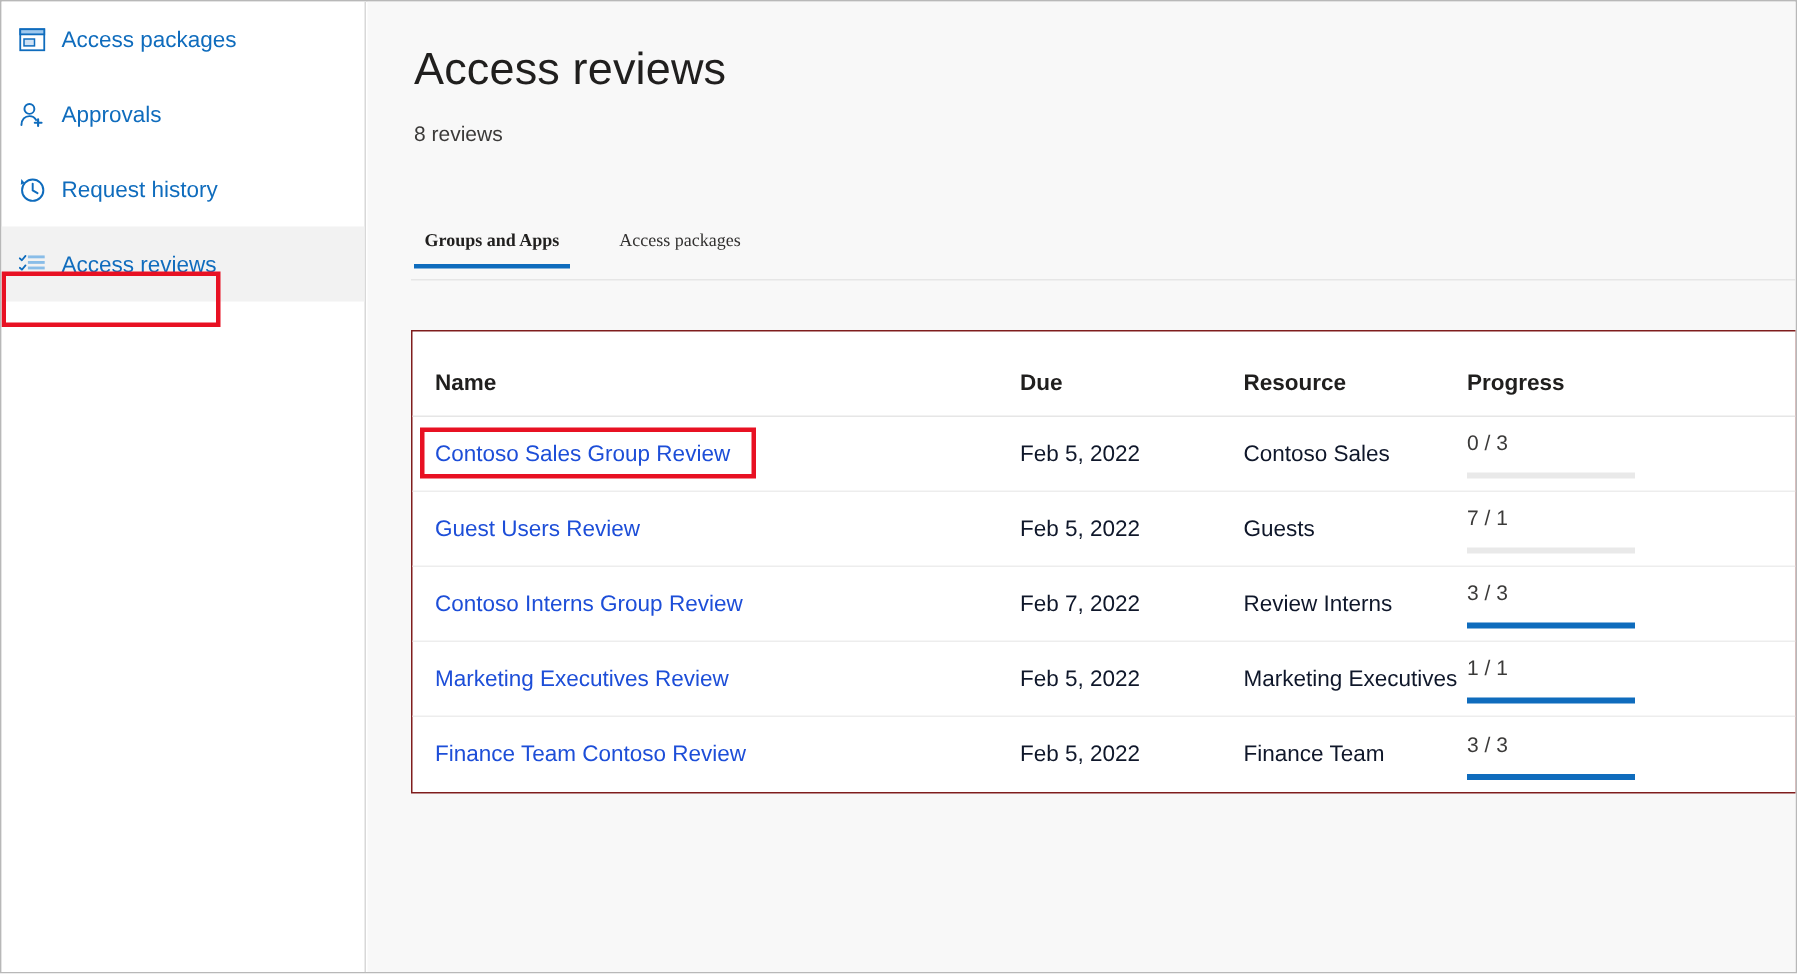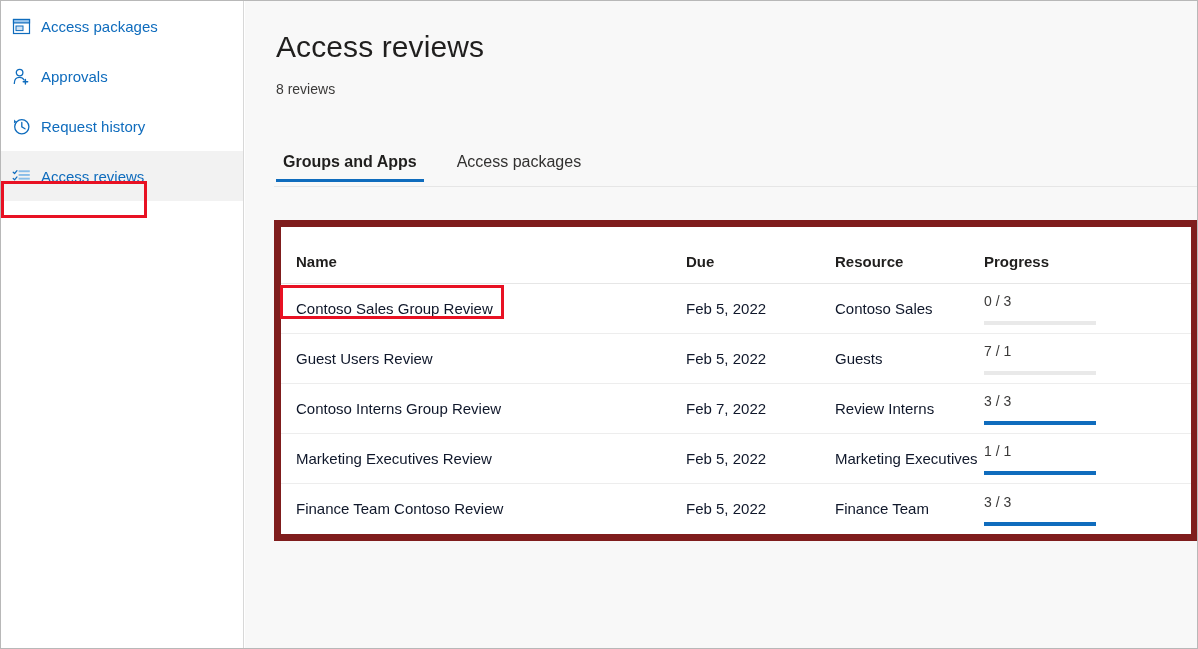--- a/index.html
+++ b/index.html
@@ -92,24 +92,25 @@
   #tabs {
     position: absolute;
     left: 31px; top: 152px;
     display: flex;
     align-items: flex-end;
     gap: 26px;
   }
   .tab {
     position: relative;
     padding: 0 7px 11px 7px;
-    font-size: 16px;
+    font-size: 12px;
     color: #323130;
     cursor: pointer;
     white-space: nowrap;
+    font-family: Liberation Serif, serif;
   }
   .tab.active { font-weight: bold; color: #201f1e; }
   .tab.active::after {
     content: "";
     position: absolute;
     left: 0; right: 0; bottom: 0;
     height: 3px;
     background: #0f6cbd;
   }
   #tab-underline {
@@ -118,21 +119,21 @@
     width: 924px; height: 1px;
     background: #e6e6e6;
   }
 
   
   #table-card {
     position: absolute;
     left: 29px; top: 219px;
     width: 924px;
     background: #ffffff;
-    border: 7px solid #7f1d1d;
+    border: 1px solid #7f1d1d;
   }
 
   .trow {
     display: flex;
     align-items: center;
     height: 50px;
     border-bottom: 1px solid #ededed;
     padding-left: 15px;
   }
   .trow:last-child { border-bottom: none; }
@@ -149,21 +150,21 @@
     color: #201f1e;
   }
 
   .c-name     { width: 390px; flex: 0 0 390px; }
   .c-due      { width: 149px; flex: 0 0 149px; }
   .c-resource { width: 149px; flex: 0 0 149px; }
   .c-progress { width: 150px; flex: 0 0 150px; }
 
   .row-link {
     font-size: 15px;
-    color: #0f172a;
+    color: #1d4ed8;
     cursor: pointer;
     white-space: nowrap;
     margin-top: 21px;
   }
   .cell-text {
     font-size: 15px;
     color: #0f172a;
     white-space: nowrap;
     overflow: hidden;
     text-overflow: clip;

